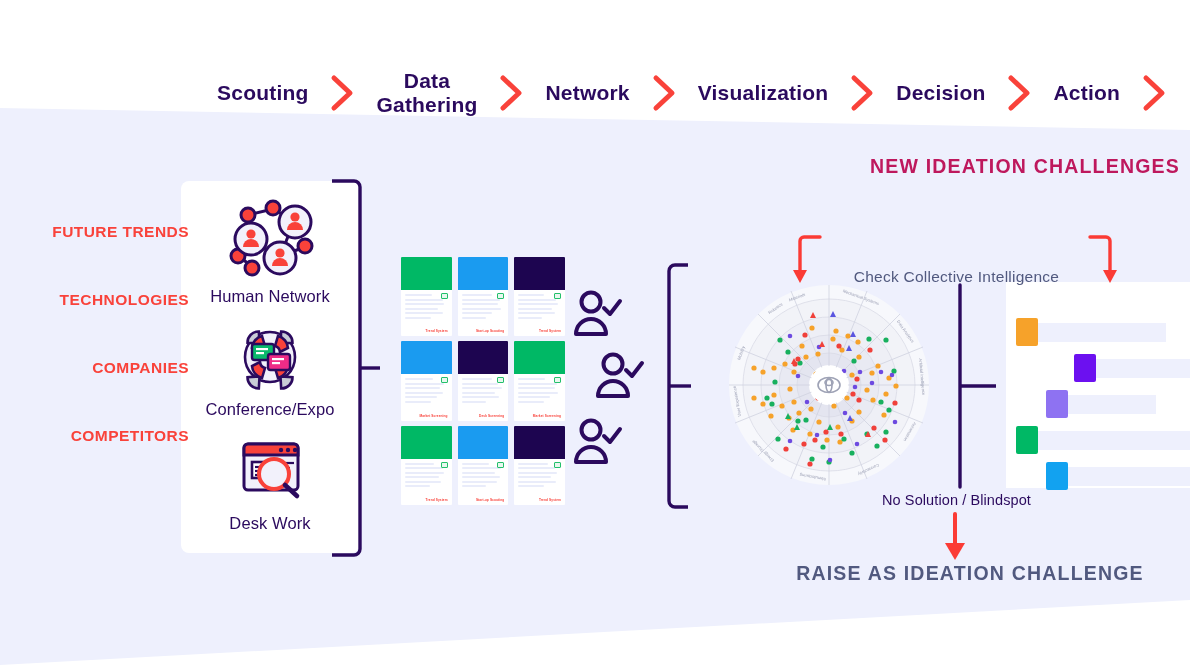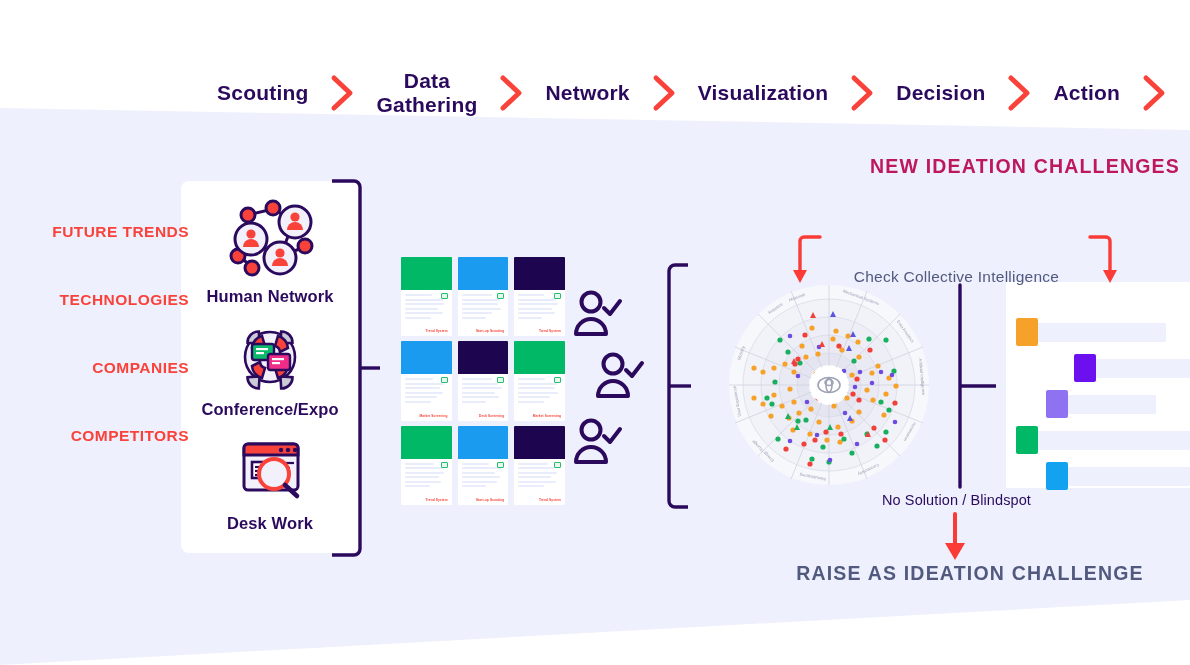--- a/index.html
+++ b/index.html
@@ -37,21 +37,21 @@
 
   
   .sources-card {
     position: absolute; left: 181px; top: 181px; width: 178px; height: 372px;
     background: #fff; border-radius: 8px; z-index: 4;
     display: flex; flex-direction: column; align-items: center;
     justify-content: space-around; padding: 8px 0 14px;
   }
   .source { display: flex; flex-direction: column; align-items: center; width: 100%; }
   .source-label {
-    color: #2b0a5e; font-size: 16.5px; margin-top: 4px; letter-spacing: .1px; font-weight: bold;
+    color: #2b0a5e; font-size: 16.5px; margin-top: 4px; letter-spacing: .1px;
   }
   .src-icon { width: 104px; height: 88px; display: block; }
   .src-icon.small { width: 96px; height: 78px; }
 
   
   .bracket1 { position: absolute; left: 330px; top: 178px; z-index: 7; }
 
   
   .docgrid {
     position: absolute; left: 401px; top: 257px; width: 164px; height: 248px;

